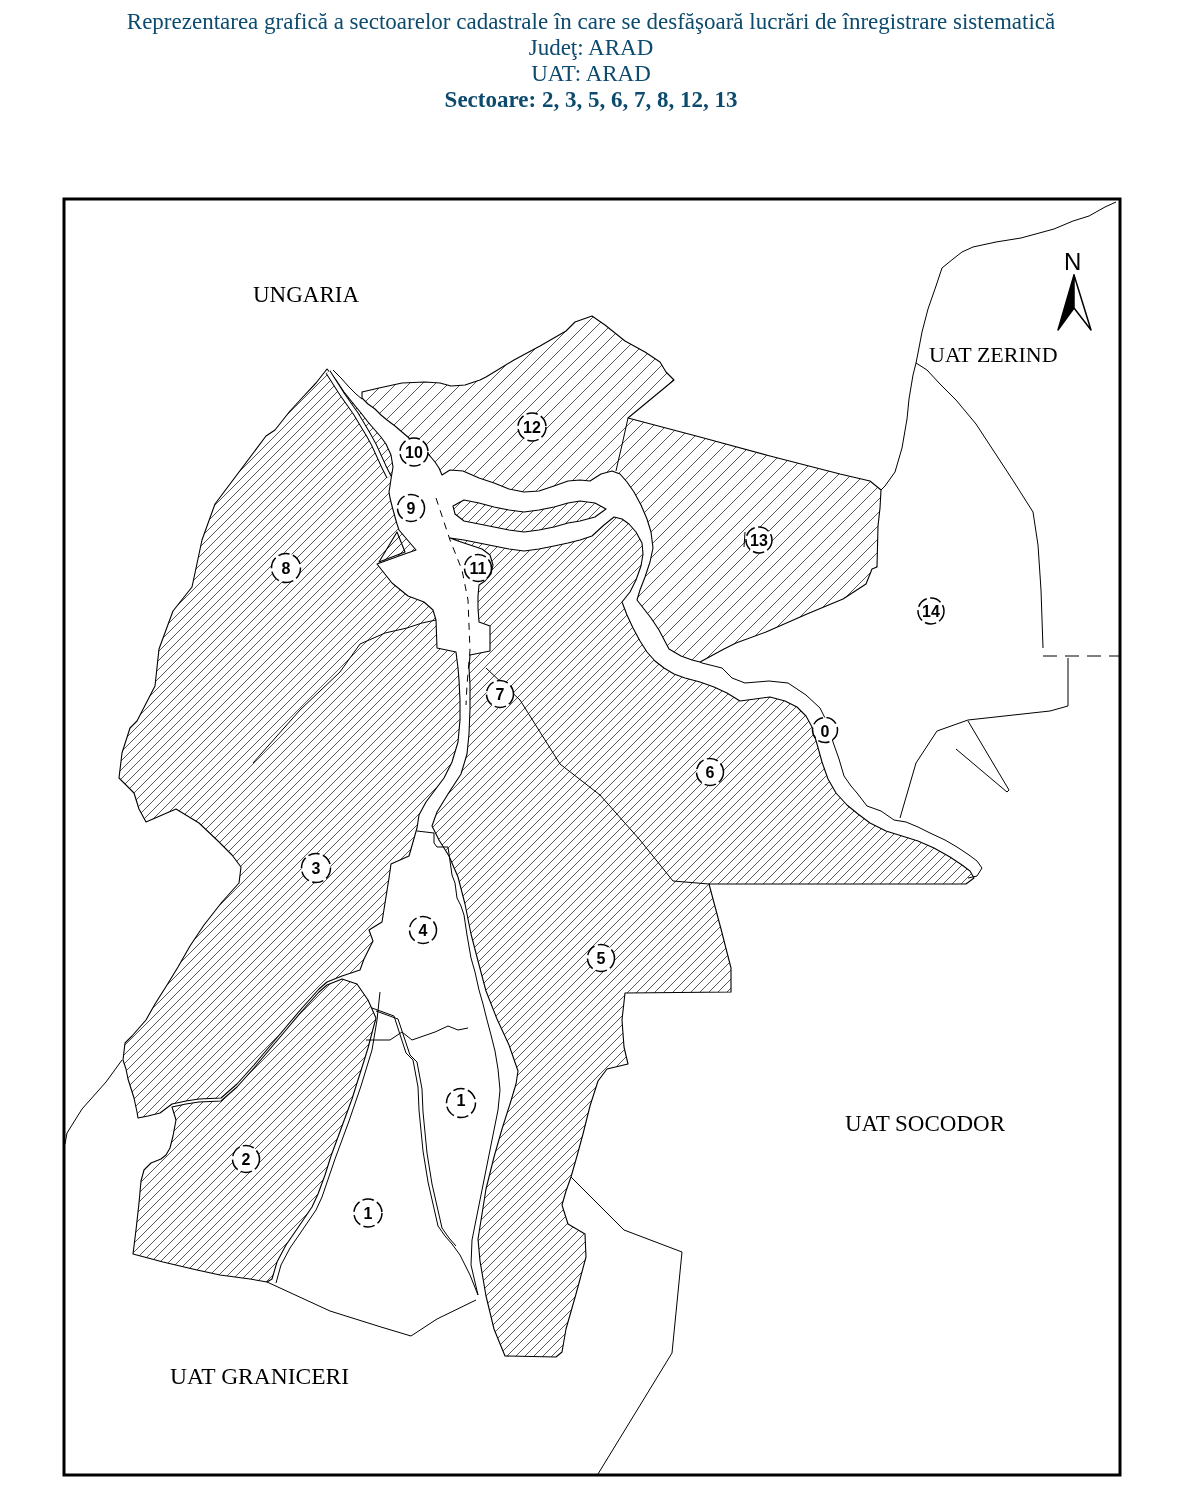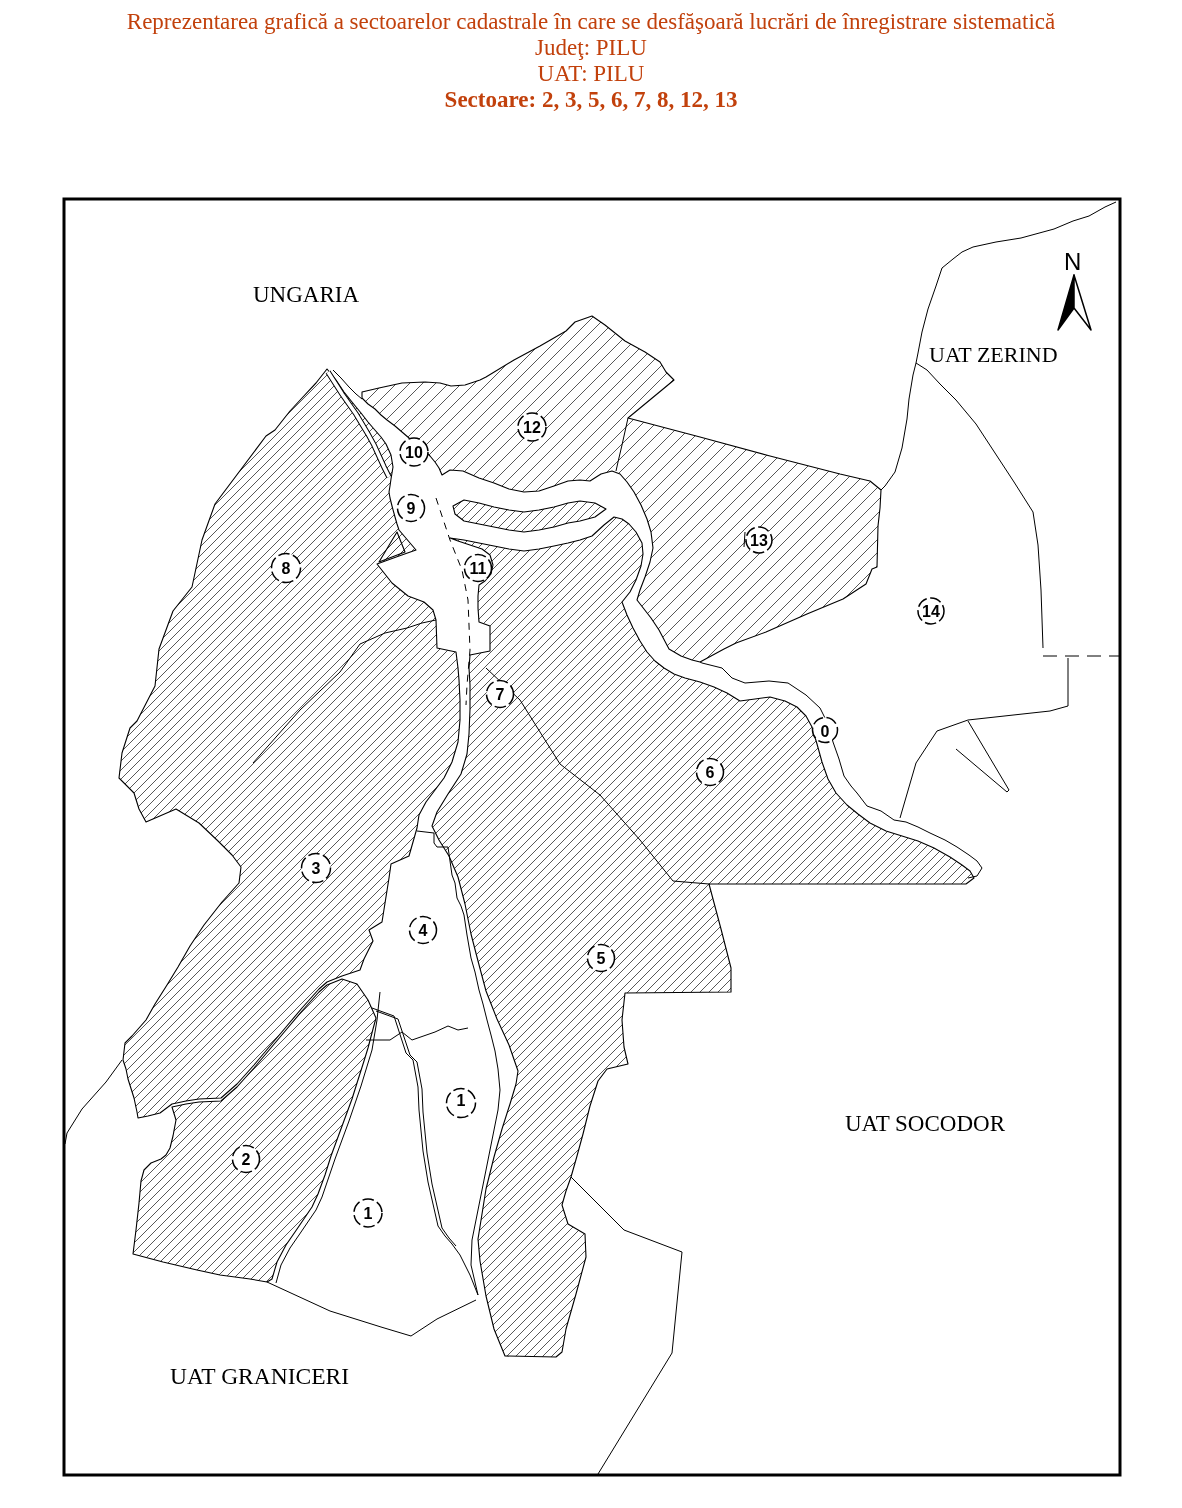--- a/index.html
+++ b/index.html
@@ -1,31 +1,31 @@
 <!DOCTYPE html>
 <html><head>
 <meta charset="utf-8">
 <style>
   html,body{margin:0;padding:0;background:#ffffff;}
   body{width:1182px;height:1508px;overflow:hidden;font-family:"Liberation Serif",serif;}
-  .t1,.t2,.t3,.t4{position:absolute;left:0;width:1182px;font-size:23px;text-align:center;color:#c2410c;}
+  .t1,.t2,.t3,.t4{position:absolute;left:0;width:1182px;font-size:23px;text-align:center;color:#0c4a6e;}
   .t1{top:9px;}
   .t2{top:35px;}
   .t3{top:61px;}
   .t4{top:87px;font-weight:bold;}
   svg{position:absolute;left:0;top:0;}
 </style>
 </head>
 <body>
 
 <div class="t1">Reprezentarea grafică a sectoarelor cadastrale în care se desfăşoară lucrări de înregistrare sistematică</div>
 
-<div class="t2">Judeţ: PILU</div>
+<div class="t2">Judeţ: ARAD</div>
 
-<div class="t3">UAT: PILU</div>
+<div class="t3">UAT: ARAD</div>
 
 <div class="t4">Sectoare: 2, 3, 5, 6, 7, 8, 12, 13</div>
 <svg width="1182" height="1508" viewBox="0 0 1182 1508">
 <defs>
 <pattern id="h" patternUnits="userSpaceOnUse" width="9" height="9">
 <path d="M-1,10 L10,-1 M-1,1 L1,-1 M8,10 L10,8" stroke="#3a3a3a" stroke-width="0.85" fill="none"></path>
 </pattern>
 <pattern id="h13" patternUnits="userSpaceOnUse" width="13" height="13">
 <path d="M-1,14 L14,-1 M-1,1 L1,-1 M12,14 L14,12" stroke="#3a3a3a" stroke-width="0.85" fill="none"></path>
 </pattern>

